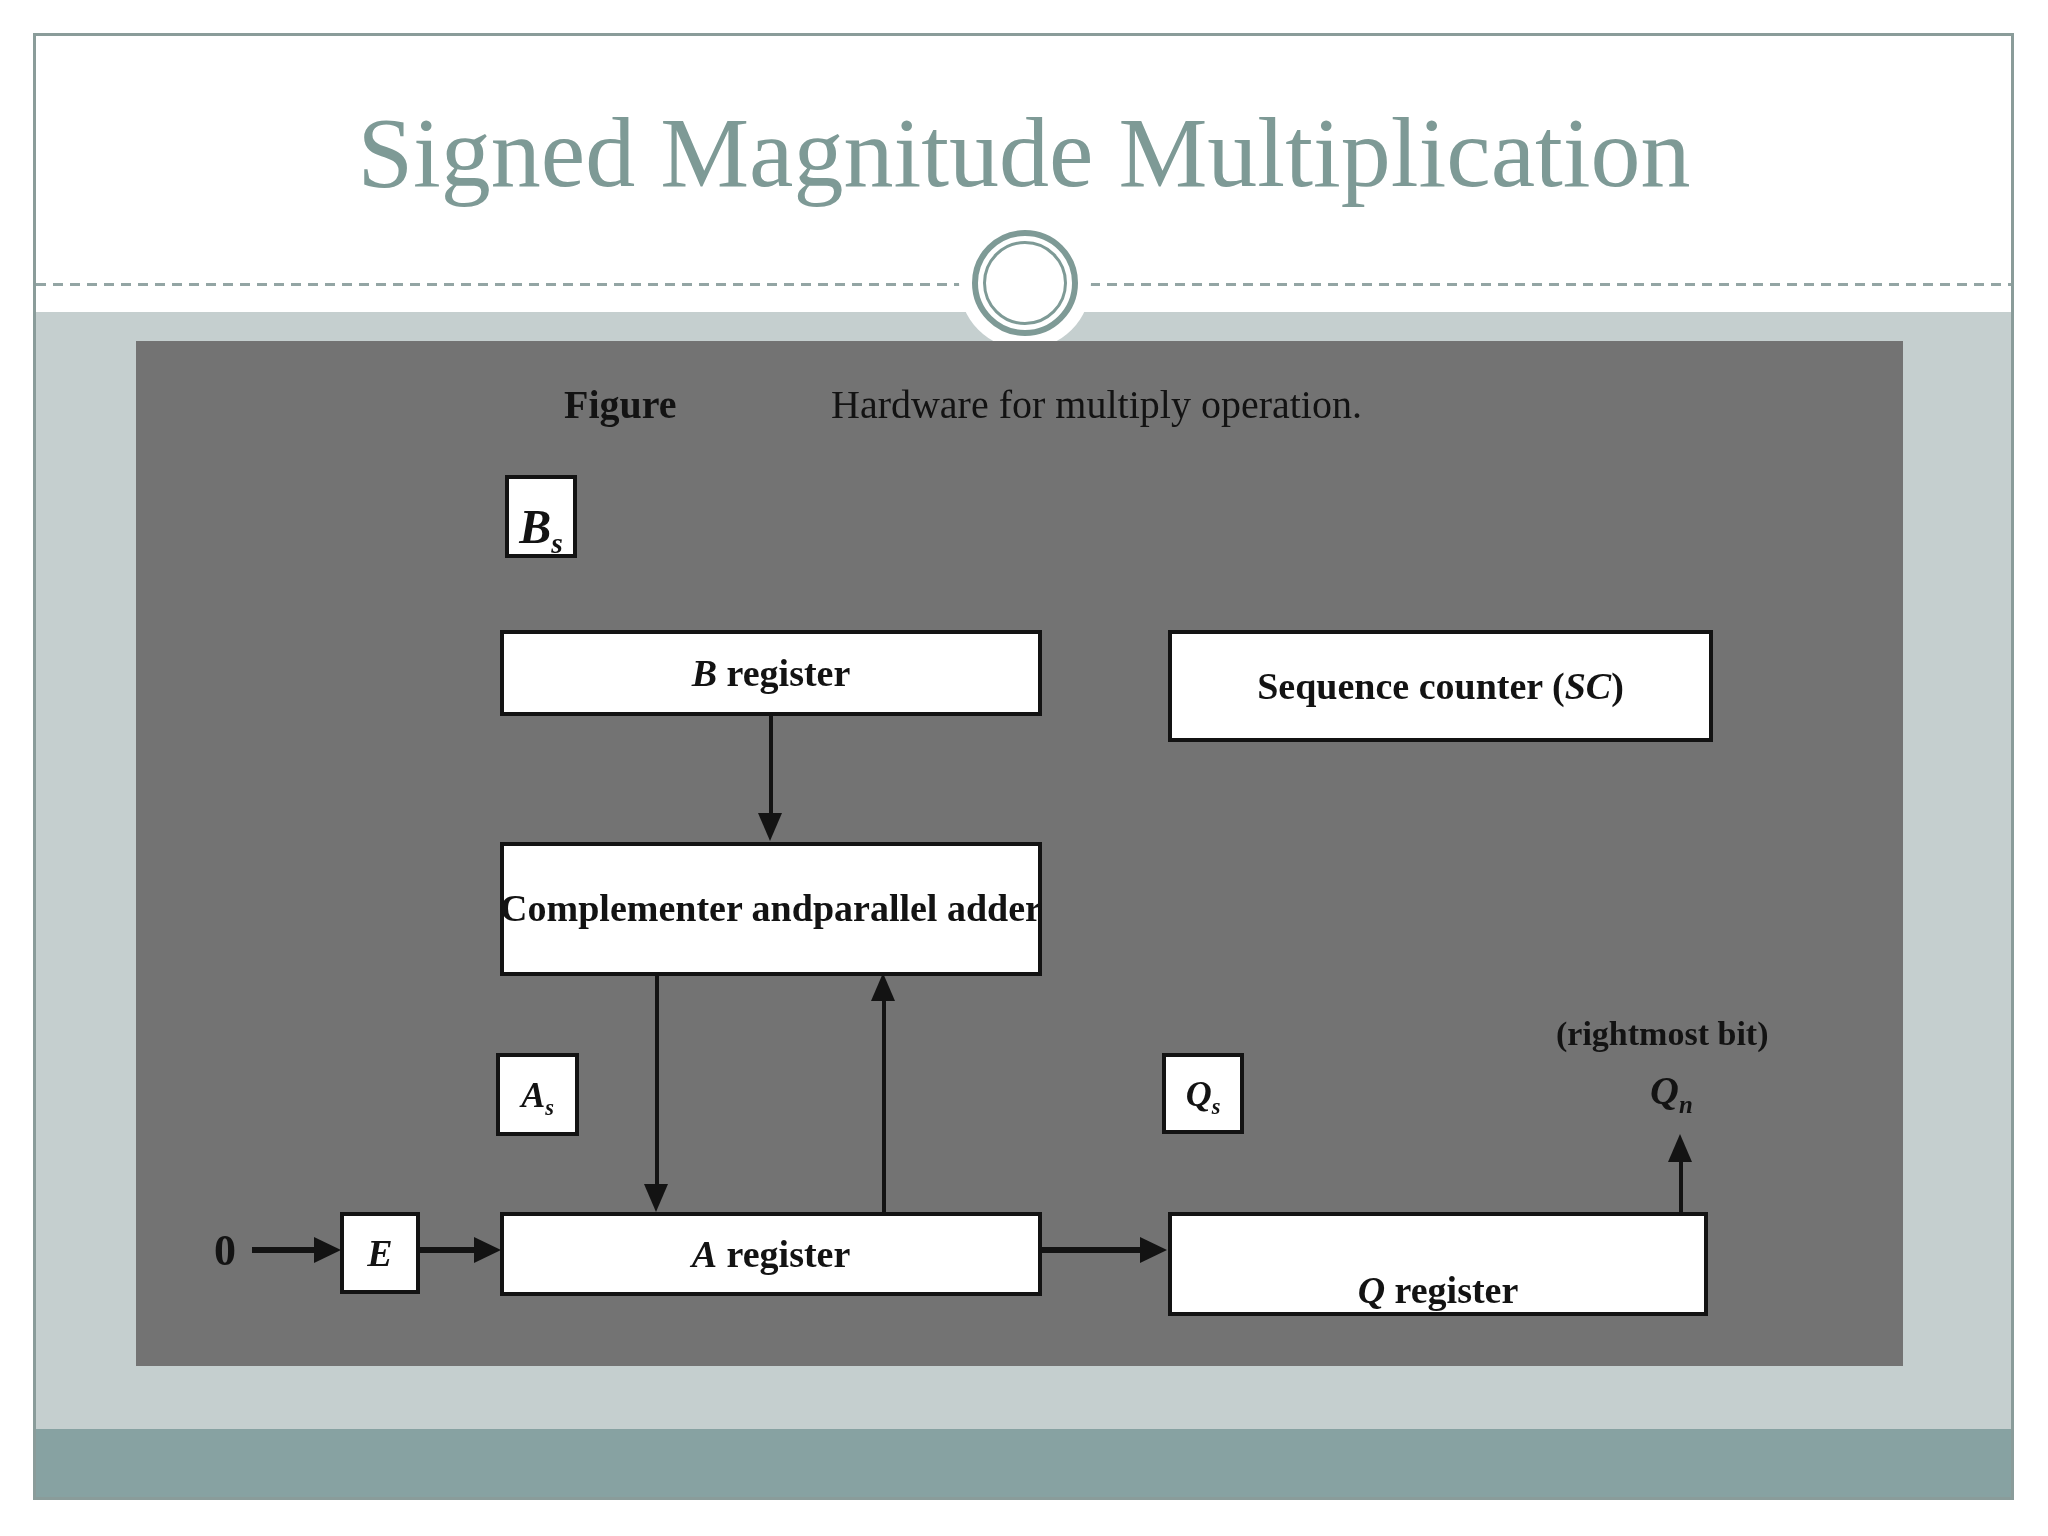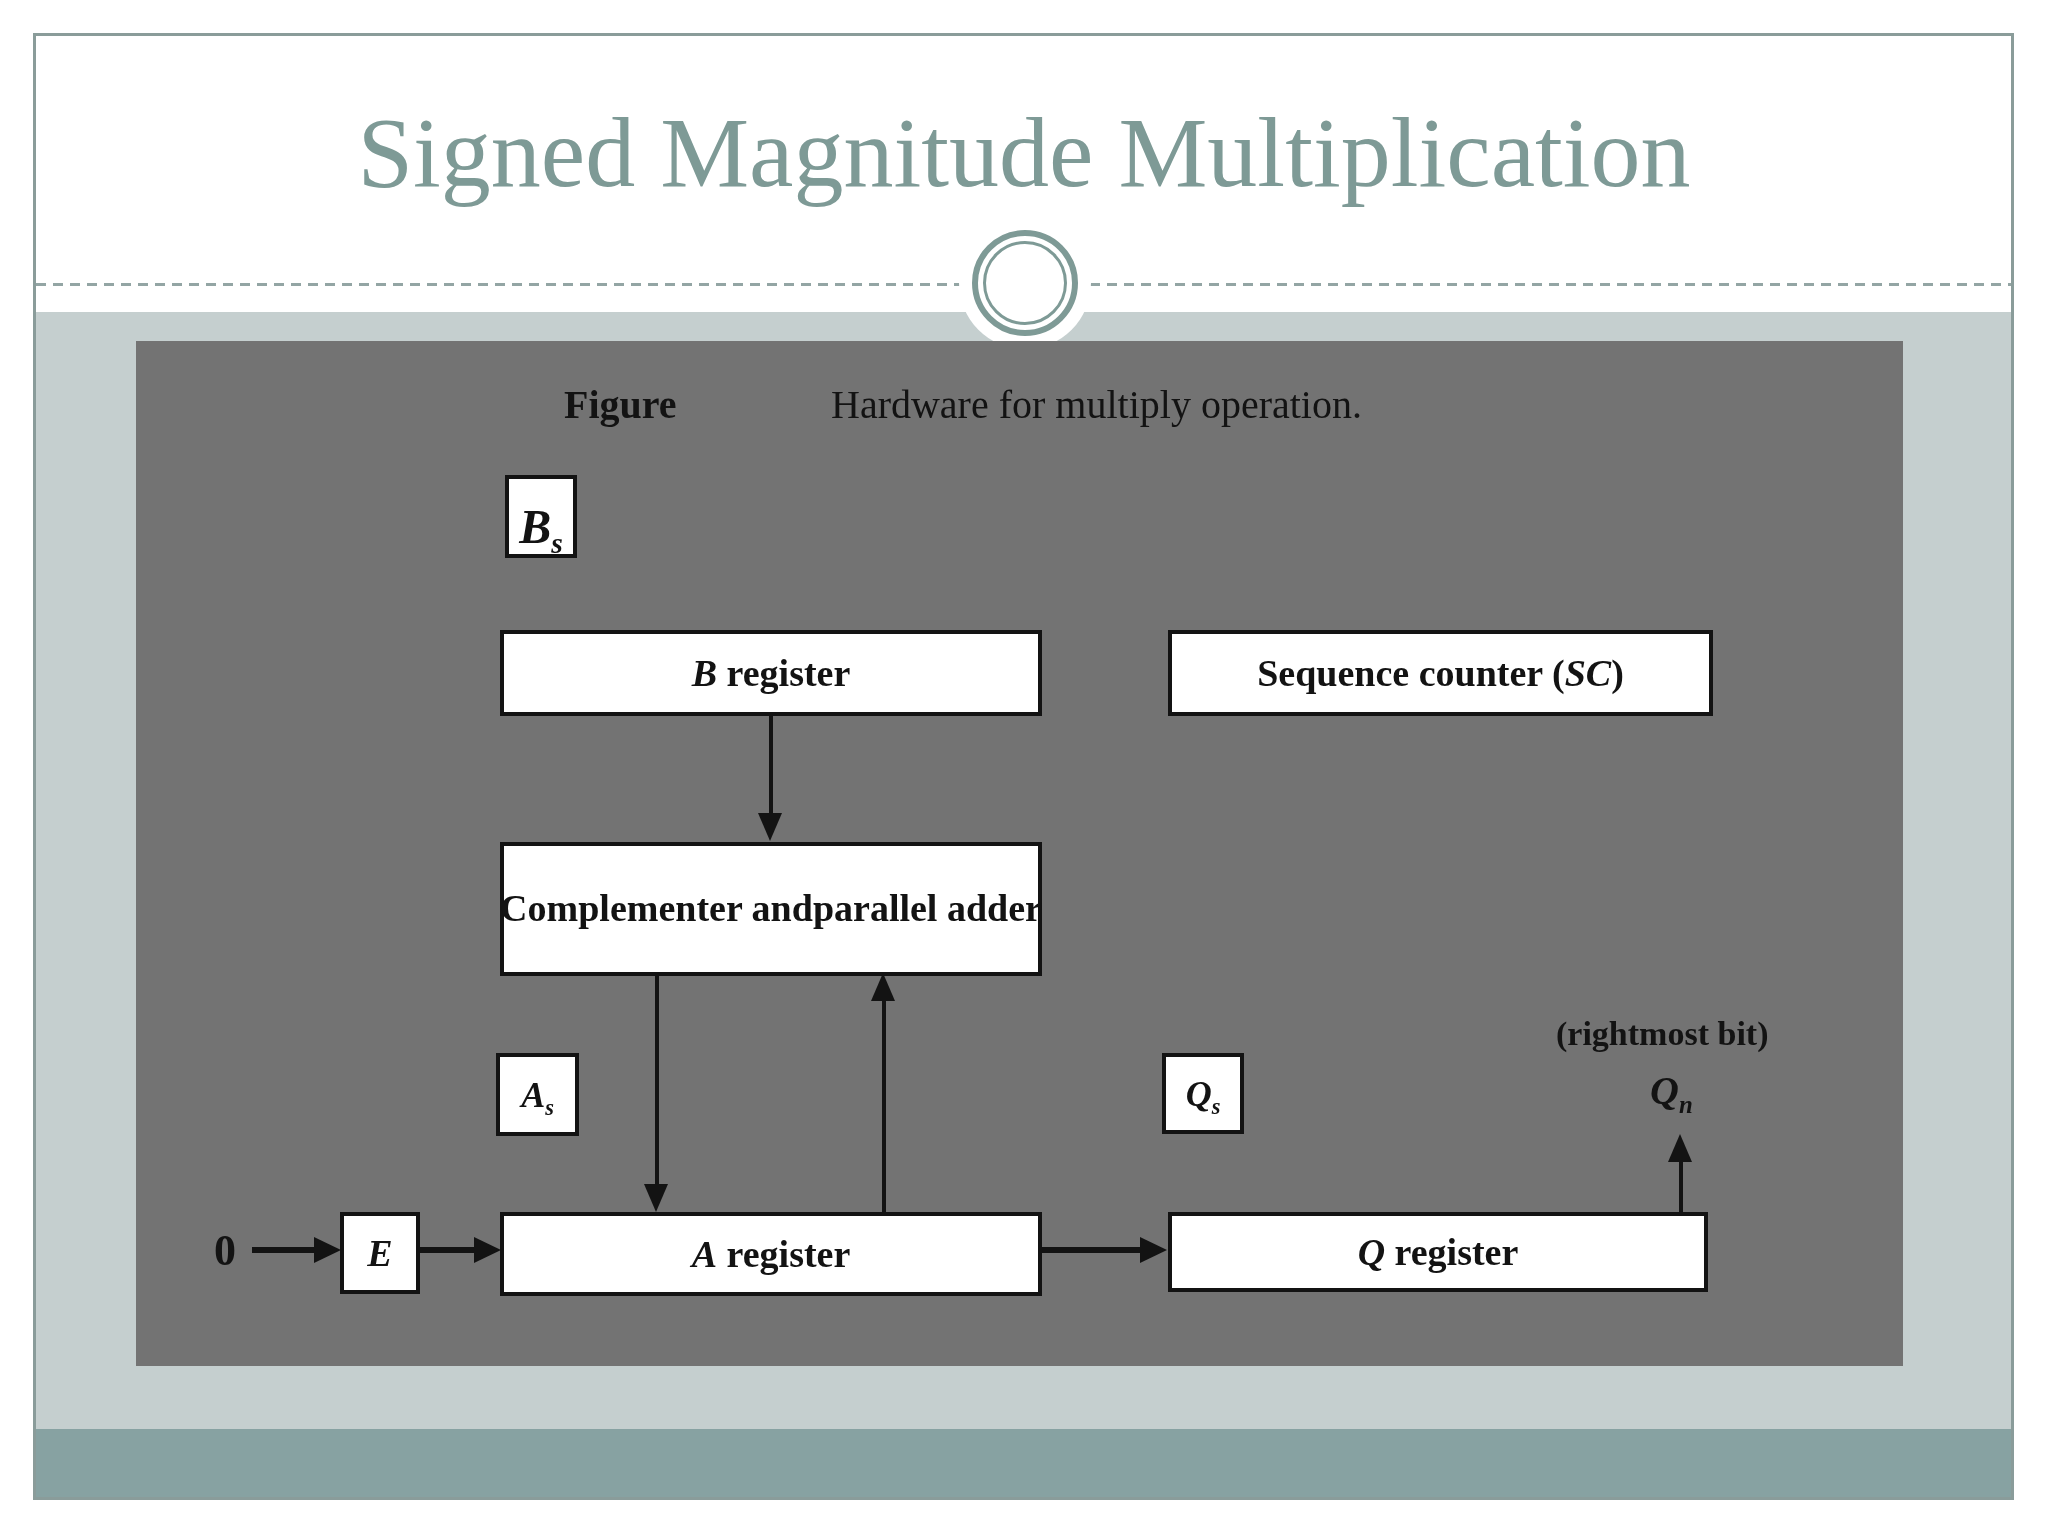--- a/index.html
+++ b/index.html
@@ -37,27 +37,27 @@
     display:flex;align-items:center;justify-content:center;
     font-size:38px;font-weight:600;color:var(--ink);white-space:nowrap;
   }
   .fig-box i{font-style:italic;}
   .fig-box sub, .sub-lbl sub{font-size:0.62em;font-style:italic;line-height:0;vertical-align:-0.35em;}
   .two-line{flex-direction:row;line-height:1.3;}
   .fig-text{position:absolute;color:var(--ink);font-weight:600;white-space:nowrap;}
 
   #box-bs{left:369px;top:134px;width:72px;height:83px;font-size:48px;align-items:flex-end;}
   #box-b{left:364px;top:289px;width:542px;height:86px;}
-  #box-sc{left:1032px;top:289px;width:545px;height:86px;}
+  #box-sc{left:1032px;top:289px;width:545px;height:112px;}
   #box-comp{left:364px;top:501px;width:542px;height:134px;}
   #box-as{left:360px;top:712px;width:83px;height:83px;font-size:36px;}
   #box-qs{left:1026px;top:712px;width:82px;height:81px;font-size:36px;}
   #box-e{left:204px;top:871px;width:80px;height:82px;font-style:italic;}
   #box-a{left:364px;top:871px;width:542px;height:84px;}
-  #box-q{left:1032px;top:871px;width:540px;height:80px;}
+  #box-q{left:1032px;top:871px;width:540px;height:104px;align-items:flex-end;}
 
   #cap-figure{left:428px;top:40px;font-size:40px;font-weight:700;}
   #cap-text{left:695px;top:40px;font-size:40px;font-weight:500;}
   #lbl-rightmost{left:1420px;top:674px;font-size:34px;}
   #lbl-qn{left:1514px;top:726px;font-size:40px;font-style:italic;text-align:right;}
   #lbl-zero{left:78px;top:884px;font-size:44px;}
 
   
   .shaft{position:absolute;background:var(--ink);}
   .head{position:absolute;width:0;height:0;}

